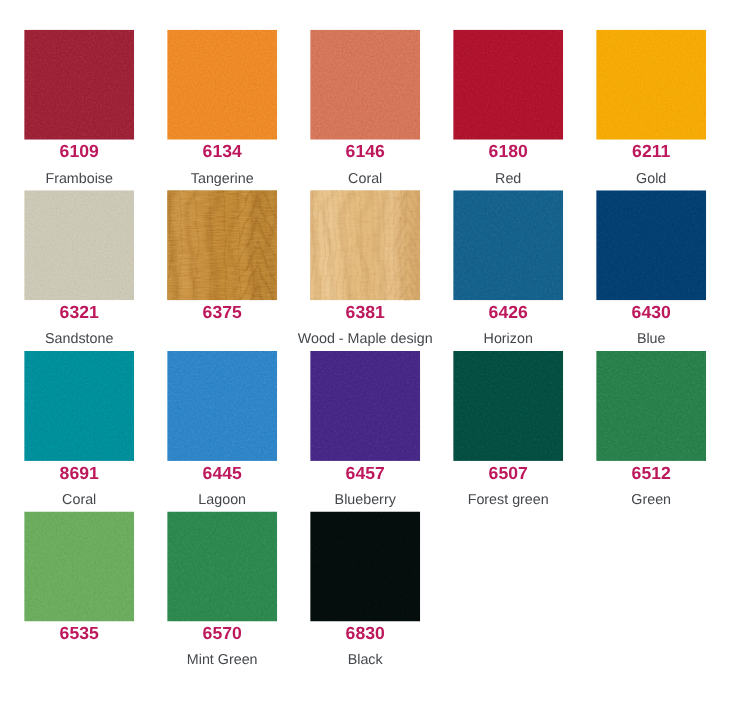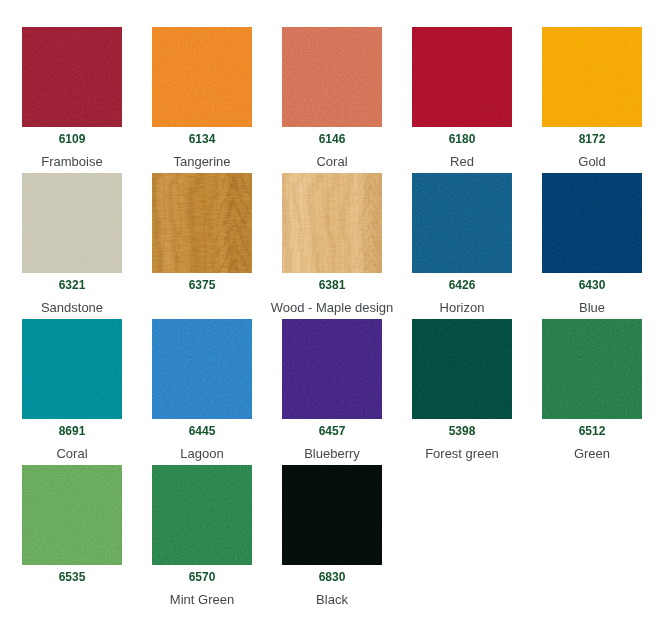--- a/index.html
+++ b/index.html
@@ -19,21 +19,21 @@
   .swatch-cell{
     width:100px;
     display:flex;flex-direction:column;align-items:center;
   }
   .swatch-chip{
     width:100px;height:100px;display:block;position:relative;overflow:hidden;
   }
   .swatch-chip .chip-fill{position:absolute;inset:0;}
   .swatch-chip svg{position:absolute;left:0;top:0;width:100px;height:100px;display:block;}
   .swatch-code{
-    font-size:12px;font-weight:bold;color:#14532d;
+    font-size:16px;font-weight:bold;color:#be185d;
     line-height:18px;margin-top:3px;white-space:nowrap;
   }
   .swatch-name{
     font-size:13px;font-weight:normal;color:#44484c;
     line-height:23px;margin-top:2px;text-align:center;white-space:pre-wrap;
     word-break:break-all;width:126px;
   }
 </style>
 </head>
 <body>
@@ -129,21 +129,21 @@
     <div class="swatch-code">6180</div>
     <div class="swatch-name">Red</div>
   </div>
   <div class="swatch-cell">
     <div class="swatch-chip">
       <div class="chip-fill" style="background: rgb(245, 171, 5);"></div>
     <svg class="tex-template" viewBox="0 0 100 100">
   <rect width="100" height="100" filter="url(#leatherGrain)" opacity="0.42" style="mix-blend-mode:soft-light"></rect>
 </svg>
       </div>
-    <div class="swatch-code">8172</div>
+    <div class="swatch-code">6211</div>
     <div class="swatch-name">Gold</div>
   </div>
   <div class="swatch-cell">
     <div class="swatch-chip">
       <div class="chip-fill" style="background: rgb(205, 201, 183);"></div>
     <svg class="tex-template" viewBox="0 0 100 100">
   <rect width="100" height="100" filter="url(#leatherGrain)" opacity="0.42" style="mix-blend-mode:soft-light"></rect>
 </svg>
       </div>
     <div class="swatch-code">6321</div>
@@ -367,21 +367,21 @@
     <div class="swatch-code">6457</div>
     <div class="swatch-name">Blueberry</div>
   </div>
   <div class="swatch-cell">
     <div class="swatch-chip">
       <div class="chip-fill" style="background: rgb(4, 79, 66);"></div>
     <svg class="tex-template" viewBox="0 0 100 100">
   <rect width="100" height="100" filter="url(#leatherGrain)" opacity="0.42" style="mix-blend-mode:soft-light"></rect>
 </svg>
       </div>
-    <div class="swatch-code">5398</div>
+    <div class="swatch-code">6507</div>
     <div class="swatch-name">Forest green</div>
   </div>
   <div class="swatch-cell">
     <div class="swatch-chip">
       <div class="chip-fill" style="background: rgb(42, 129, 76);"></div>
     <svg class="tex-template" viewBox="0 0 100 100">
   <rect width="100" height="100" filter="url(#leatherGrain)" opacity="0.42" style="mix-blend-mode:soft-light"></rect>
 </svg>
       </div>
     <div class="swatch-code">6512</div>

